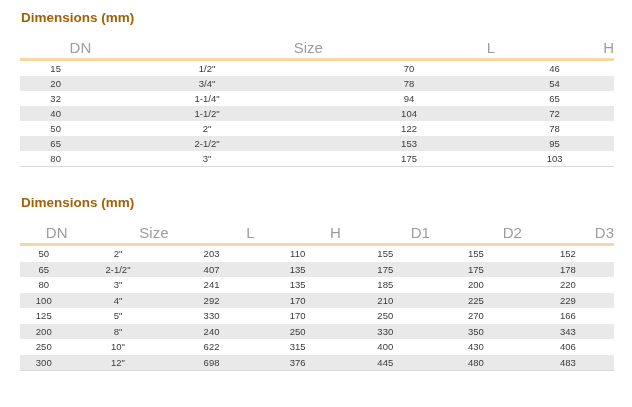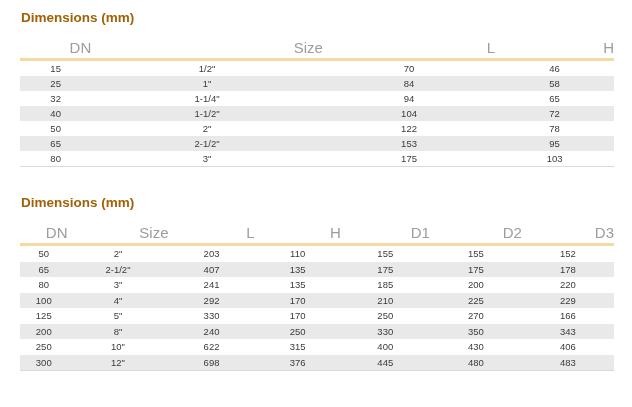--- a/index.html
+++ b/index.html
@@ -81,24 +81,24 @@
         </tr>
     </thead>
     <tbody>
         <tr>
           <td>15</td>
           <td>1/2"</td>
           <td>70</td>
           <td>46</td>
         </tr>
         <tr>
-          <td>25</td>
-          <td>1"</td>
-          <td>84</td>
-          <td>58</td>
+          <td>20</td>
+          <td>3/4"</td>
+          <td>78</td>
+          <td>54</td>
         </tr>
         <tr>
           <td>32</td>
           <td>1-1/4"</td>
           <td>94</td>
           <td>65</td>
         </tr>
         <tr>
           <td>40</td>
           <td>1-1/2"</td>

